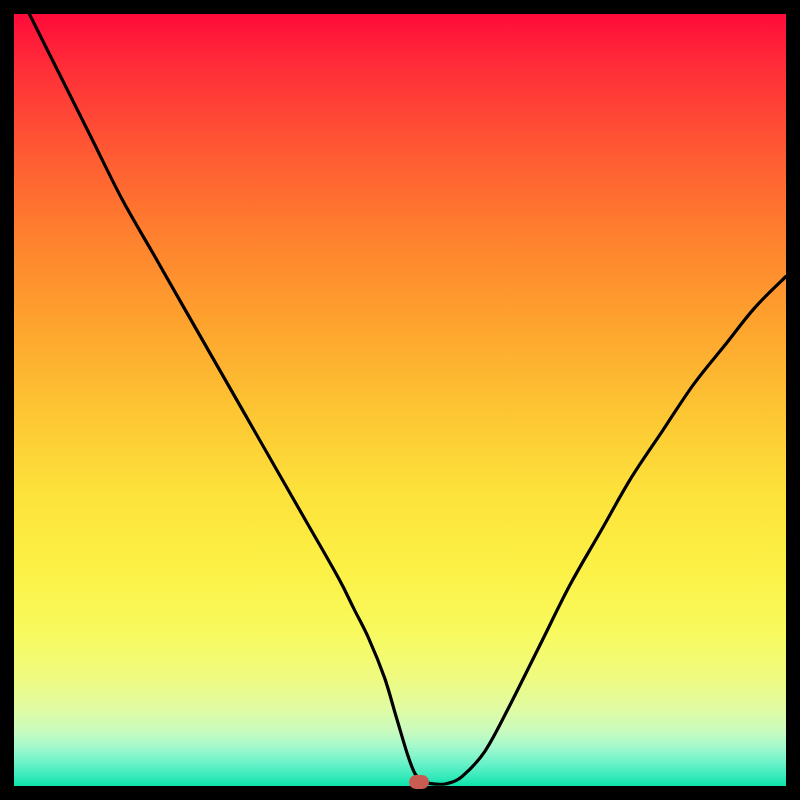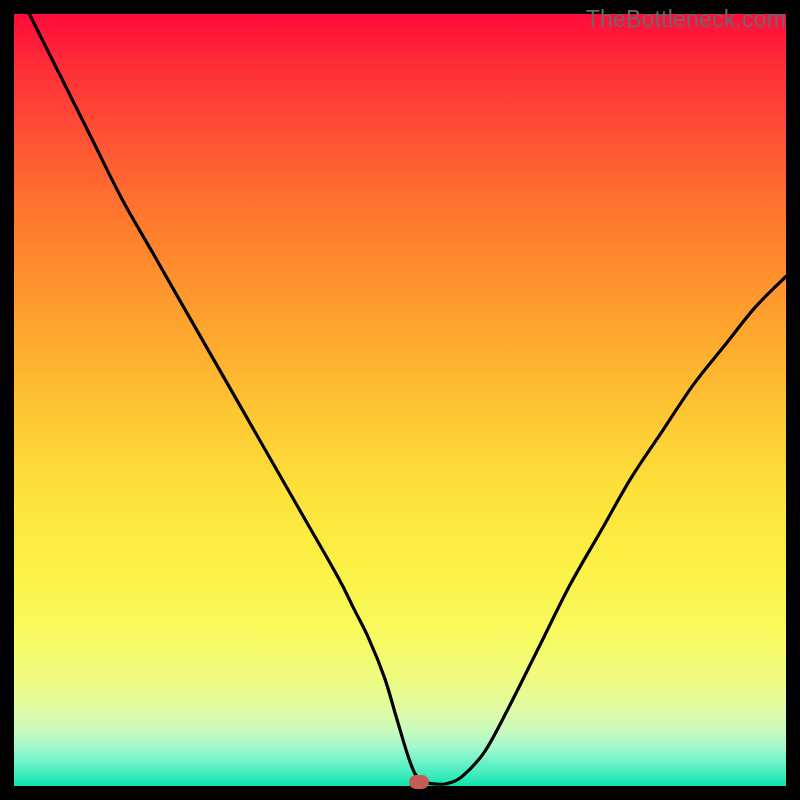--- a/index.html
+++ b/index.html
@@ -74,15 +74,14 @@
 <div class="chart-container">
 
   <div class="plot-area"></div>
 
   <svg class="curve" viewBox="0 0 772 772" preserveAspectRatio="none">
     <path id="curve-path" d="M 15.4 0.0 C 20.6 10.3, 36.0 41.2, 46.3 61.8 C 56.6 82.3, 66.9 102.9, 77.2 123.5 C 87.5 144.1, 97.8 166.0, 108.1 185.3 C 118.4 204.6, 128.7 221.3, 139.0 239.3 C 149.3 257.3, 159.5 275.3, 169.8 293.4 C 180.1 311.4, 190.4 329.4, 200.7 347.4 C 211.0 365.4, 221.3 383.4, 231.6 401.4 C 241.9 419.5, 252.2 437.5, 262.5 455.5 C 272.8 473.5, 283.1 491.5, 293.4 509.5 C 303.7 527.5, 316.5 549.4, 324.2 563.6 C 332.0 577.7, 334.5 584.1, 339.7 594.4 C 344.8 604.7, 350.0 613.7, 355.1 625.3 C 360.3 636.9, 366.1 651.1, 370.6 663.9 C 375.1 676.8, 378.3 689.7, 382.1 702.5 C 386.0 715.4, 390.5 731.5, 393.7 741.1 C 396.9 750.8, 398.9 756.0, 401.4 760.4 C 404.0 764.8, 406.6 765.8, 409.2 767.4 C 411.7 768.9, 413.0 769.3, 416.9 769.7 C 420.7 770.1, 427.2 770.8, 432.3 769.7 C 437.5 768.5, 441.3 768.1, 447.8 762.7 C 454.2 757.3, 463.2 748.6, 470.9 737.3 C 478.6 725.9, 485.1 712.2, 494.1 694.8 C 503.1 677.4, 514.7 653.6, 525.0 633.0 C 535.3 612.5, 545.5 590.6, 555.8 571.3 C 566.1 552.0, 576.4 535.3, 586.7 517.2 C 597.0 499.2, 607.3 479.9, 617.6 463.2 C 627.9 446.5, 638.2 432.3, 648.5 416.9 C 658.8 401.4, 669.1 384.7, 679.4 370.6 C 689.7 356.4, 699.9 344.8, 710.2 332.0 C 720.5 319.1, 730.8 304.9, 741.1 293.4 C 751.4 281.8, 766.9 267.6, 772.0 262.5" fill="none" stroke="#000" stroke-width="3.2" stroke-linecap="round" stroke-linejoin="round"></path>
   </svg>
 
   <div class="marker" id="optimum-marker" style="left: 419.3px; top: 782.14px;"></div>
 
-  <div class="watermark">TheBottleneck.com</div>
 
 </div>
 
 </body></html>

